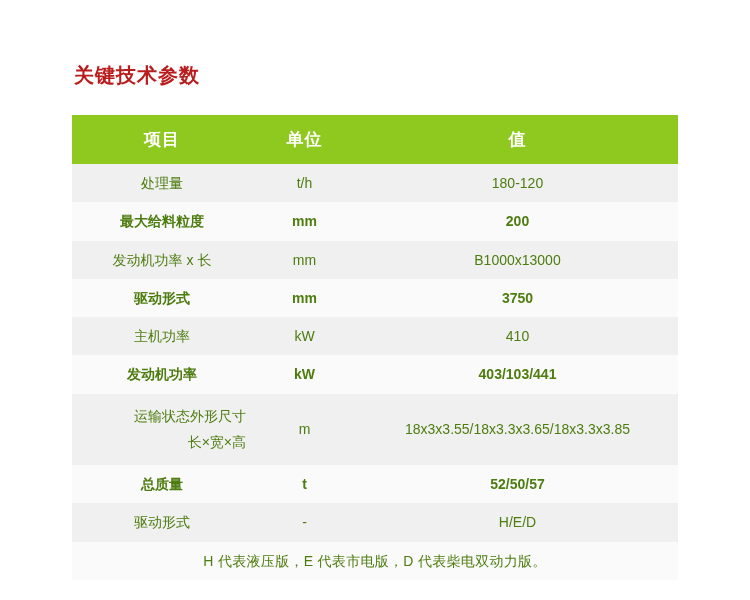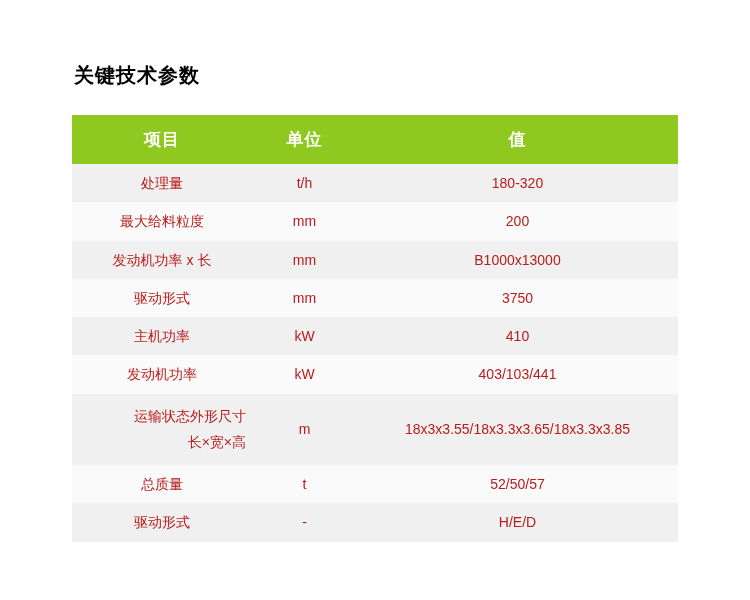--- a/index.html
+++ b/index.html
@@ -15,21 +15,21 @@
     position: relative;
     overflow: hidden;
   }
   .page {
     padding: 62px 72px 0 72px;
     box-sizing: border-box;
   }
   .page-title {
     font-size: 20px;
     font-weight: bold;
-    color: #000000;
+    color: #b91c1c;
     letter-spacing: 1px;
     margin: 0 0 26px 2px;
   }
   table.spec {
     border-collapse: collapse;
     width: 606px;
     table-layout: fixed;
   }
   table.spec col.c1 { width: 180px; }
   table.spec col.c2 { width: 105px; }
@@ -41,30 +41,31 @@
     font-size: 17px;
     font-weight: bold;
     text-align: center;
     padding: 13px 4px;
     letter-spacing: 1px;
     border: none;
   }
   table.spec tbody td {
     text-align: center;
     font-size: 14px;
-    color: #b91c1c;
+    color: #4d7c0f;
     padding: 9px 6px;
     border: none;
     line-height: 1.45;
   }
   table.spec tbody tr.odd td {
     background: #f0f0f0;
   }
   table.spec tbody tr.even td {
     background: #fafafa;
+    font-weight: bold;
   }
   table.spec tbody td.multiline {
     line-height: 1.9;
     text-align: right;
   }
   tr.note td {
     text-align: left;
     font-size: 13.5px;
     color: #3a3a3a;
     padding: 11px 10px 11px 12px;
@@ -89,21 +90,21 @@
       <tr>
         <th>项目</th>
         <th>单位</th>
         <th>值</th>
       </tr>
     </thead>
     <tbody id="spec-body">
         <tr class="odd">
           <td>处理量</td>
           <td>t/h</td>
-          <td>180-320</td>
+          <td>180-120</td>
         </tr>
         <tr class="even">
           <td>最大给料粒度</td>
           <td>mm</td>
           <td>200</td>
         </tr>
         <tr class="odd">
           <td>发动机功率 x 长</td>
           <td>mm</td>
           <td>B1000x13000</td>
@@ -131,16 +132,19 @@
         <tr class="even">
           <td>总质量</td>
           <td>t</td>
           <td>52/50/57</td>
         </tr>
         <tr class="odd">
           <td>驱动形式</td>
           <td>-</td>
           <td>H/E/D</td>
         </tr>
+        <tr class="note">
+          <td colspan="3">H 代表液压版，E 代表市电版，D 代表柴电双动力版。</td>
+        </tr>
       </tbody>
   </table>
 
 </div>
 
 </body></html>

